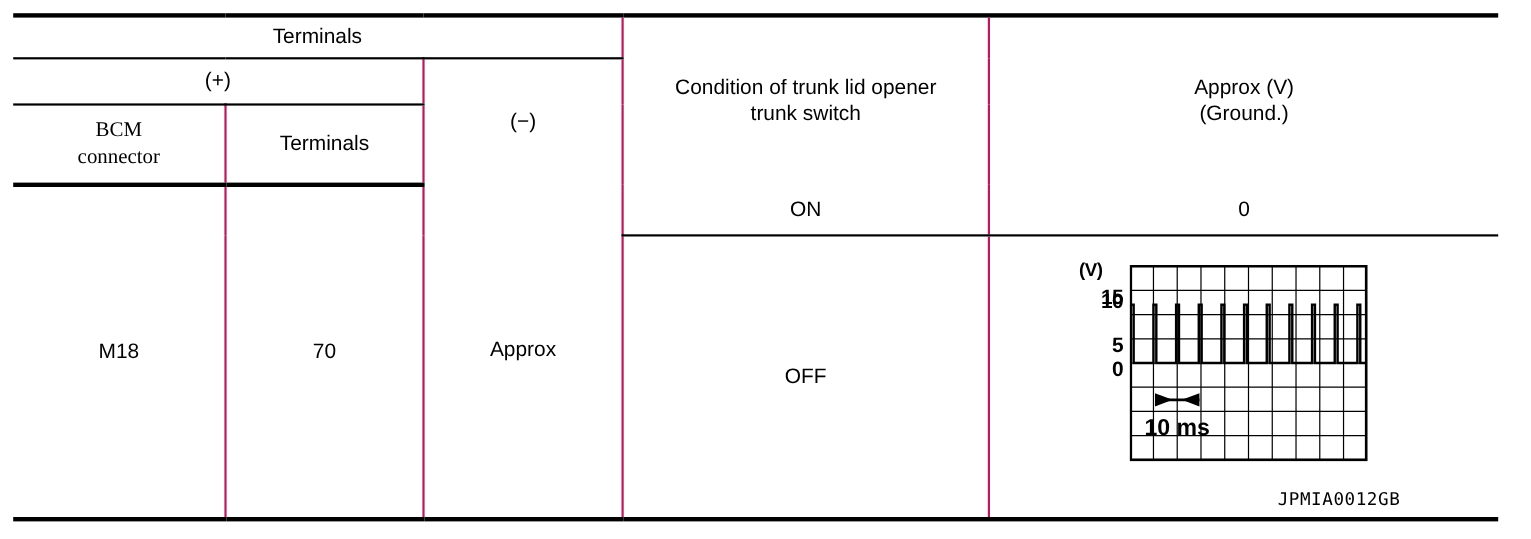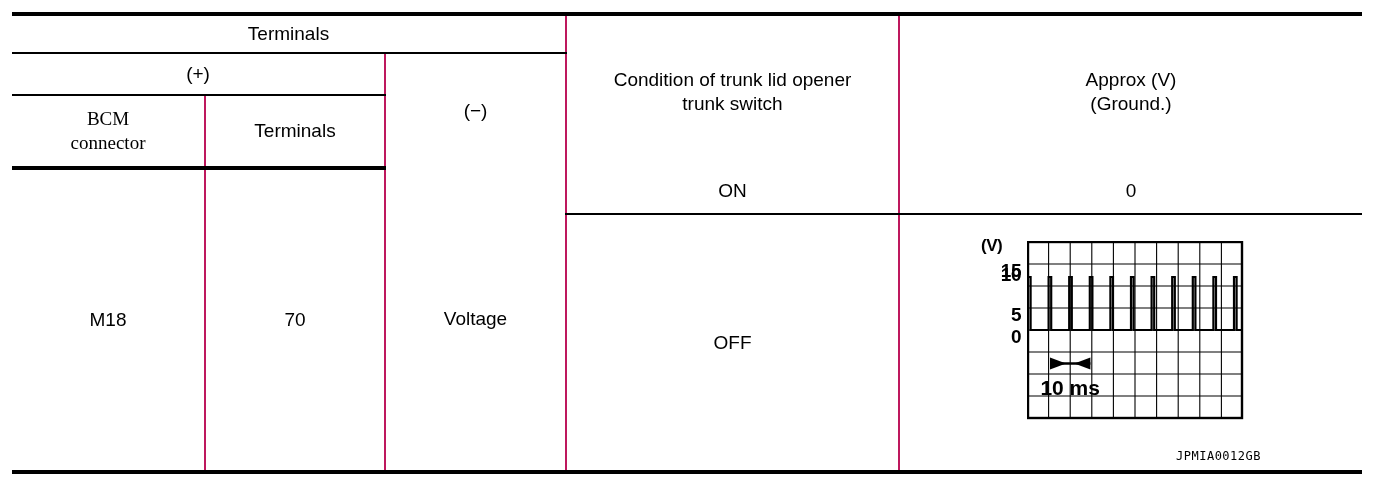--- a/index.html
+++ b/index.html
@@ -74,24 +74,24 @@
     font-weight: 700;
     letter-spacing: -0.5px;
   }
   .scope-svg {
     position: absolute;
     left: 46px;
     top: 6px;
   }
   .scope-code {
     position: absolute;
-    right: 20px;
+    right: 8px;
     bottom: -14px;
     font-family: "DejaVu Sans Mono", monospace;
-    font-size: 12px;
+    font-size: 16px;
     letter-spacing: 0.5px;
     white-space: nowrap;
   }
 </style>
 </head>
 <body>
 
 <div id="page">
 
   <table class="spec">
@@ -125,21 +125,21 @@
         <td class="rule-bot" style="height:70px;font-family:Liberation Serif, serif;">
           <div>BCM</div>
           <div>connector</div>
         </td>
         <td class="rule-bot vl">Terminals</td>
       </tr>
 
       <tr>
         <td class="rule-bot" rowspan="2" style="height:46px;">M18</td>
         <td class="rule-bot vl" rowspan="2">70</td>
-        <td class="rule-bot vl" rowspan="2">Voltage</td>
+        <td class="rule-bot vl" rowspan="2">Approx</td>
         <td class="rule-thin-b vl">ON</td>
         <td class="rule-thin-b vl">0</td>
       </tr>
 
       <tr>
         <td class="rule-bot vl" style="height:255px;">OFF</td>
         <td class="rule-bot vl scope-cell">
 
           <div class="scope-wrap">
 

